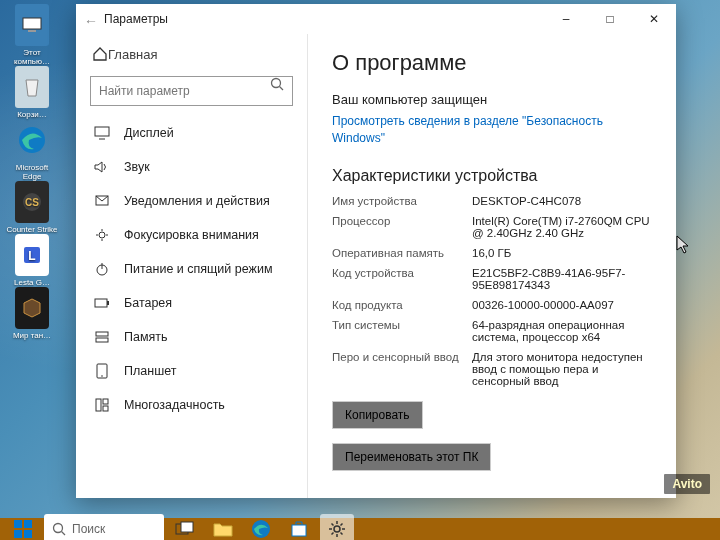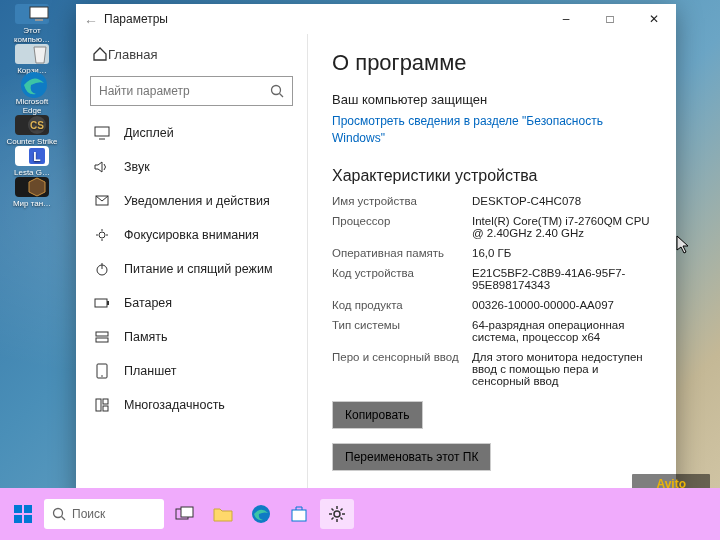--- a/index.html
+++ b/index.html
@@ -1,52 +1,52 @@
 <!DOCTYPE html>
 <html><head>
 <meta charset="utf-8">
 <style>
 *{box-sizing:border-box;margin:0;padding:0;font-family:"Segoe UI",Arial,sans-serif}
 body{width:720px;height:540px;overflow:hidden;position:relative;background:#1a5a8a}
 .desktop{position:absolute;inset:0;background:linear-gradient(135deg,#2b6a9e 0%,#4a8fb8 35%,#6ba5c5 60%,#c4b896 85%,#d4c8a8 100%)}
 .desktop::before{content:"";position:absolute;inset:0;background:radial-gradient(ellipse 70% 50% at 20% 40%,rgba(255,255,255,0.15),transparent 60%)}
 .desk-icons{position:absolute;left:6px;top:4px;display:flex;flex-direction:column;}
 .dicon{width:52px;display:flex;flex-direction:column;align-items:center;gap:2px;color:#fff;font-size:8px;text-shadow:0 1px 2px rgba(0,0,0,.7);text-align:center;cursor:pointer}
-.dicon .ibox{width:34px;height:20px;border-radius:3px;display:flex;align-items:center;justify-content:flex-end}
+.dicon .ibox{width:34px;height:42px;border-radius:3px;display:flex;align-items:center;justify-content:center}
 .cursor{position:absolute;right:30px;top:235px;color:#fff;font-size:14px}
 .settings-window{position:absolute;left:76px;top:4px;width:600px;height:494px;background:#fff;box-shadow:0 6px 24px rgba(0,0,0,.35);display:flex;flex-direction:column}
 .titlebar{height:30px;display:flex;align-items:center;padding:0 8px;font-size:12px;color:#222;position:relative}
 .titlebar .title{margin-left:6px}
 .winbtns{position:absolute;right:0;top:0;display:flex}
 .winbtn{width:44px;height:30px;display:flex;align-items:center;justify-content:center;color:#222}
 .body{flex:1;display:flex;overflow:hidden}
 .sidebar{width:232px;border-right:1px solid #e5e5e5;display:flex;flex-direction:column;padding:4px 0;overflow-y:auto}
 .sidebar-top{padding:2px 14px 10px}
 .home-row{display:flex;align-items:center;padding:6px 2px;font-size:13px;color:#404040;cursor:pointer}
-.searchbox{display:flex;align-items:center;border:1px solid #999;height:30px;margin-top:8px;padding:0 8px;gap:8px;color:#666;font-size:12px}
+.searchbox{display:flex;border:1px solid #999;height:30px;margin-top:8px;padding:0 8px;gap:8px;color:#666;font-size:12px}
 .searchbox input{flex:1;border:0;outline:0;font-size:12px;color:#333;background:transparent}
 .section-label{padding:10px 18px 6px;font-size:12px;font-weight:600;color:#222}
 .nav{display:flex;flex-direction:column}
 .nav-item{display:flex;align-items:center;gap:14px;padding:9px 18px;font-size:12.5px;color:#222;cursor:pointer;position:relative}
 .nav-item .ic{width:16px;height:16px;display:flex;align-items:center;justify-content:center;color:#333}
 .content{flex:1;padding:16px 24px;overflow-y:auto;font-size:13px;color:#222}
 .content h1{font-size:22px;font-weight:400;margin-bottom:16px}
 .content h2{font-size:16px;font-weight:400;margin:14px 0 10px}
 .protected{font-size:13px;margin-bottom:6px}
 .link{color:#0067c0;font-size:12px;line-height:1.4;cursor:pointer;display:inline-block;margin-bottom:6px}
 .specs{display:grid;grid-template-columns:130px 1fr;row-gap:8px;column-gap:10px;font-size:11.5px;margin-top:8px}
 .specs .k{color:#555}
 .specs .v{color:#222;word-break:break-word}
 .btnrow{display:flex;gap:8px;margin-top:14px;flex-wrap:wrap}
 .wbtn{background:#737373;border:1px solid #ccc;padding:6px 12px;font-size:12px;cursor:pointer}
-.taskbar{position:absolute;left:0;right:0;bottom:0;height:52px;background:#f0abfc;display:flex;align-items:center;padding:0 6px;gap:4px}
+.taskbar{position:absolute;left:0;right:0;bottom:0;height:22px;background:#a16207;display:flex;align-items:center;padding:0 6px;gap:4px}
 .tbtn{height:30px;min-width:34px;display:flex;align-items:center;justify-content:center;border-radius:3px;cursor:pointer}
 .tsearch{flex:0 0 120px;height:30px;background:#fff;border-radius:3px;display:flex;align-items:center;padding:0 8px;gap:6px;font-size:12px;color:#666}
 svg{display:block}
-.avito{position:absolute;right:10px;bottom:46px;padding:3px 24px;background:rgba(0,0,0,.5);border-radius:1px;color:#eab308;font-size:12px;font-weight:600}
+.avito{position:absolute;right:10px;bottom:46px;padding:3px 8px;background:rgba(0,0,0,.5);border-radius:1px;color:#fef9c3;font-size:12px;font-weight:600}
 </style>
 </head>
 <body>
 
 <div class="desktop"></div>
 
 <div class="desk-icons">
   <div class="dicon">
       <div class="ibox" style="background:#3a7fb5">
         <svg width="20" height="16" viewBox="0 0 20 16">

